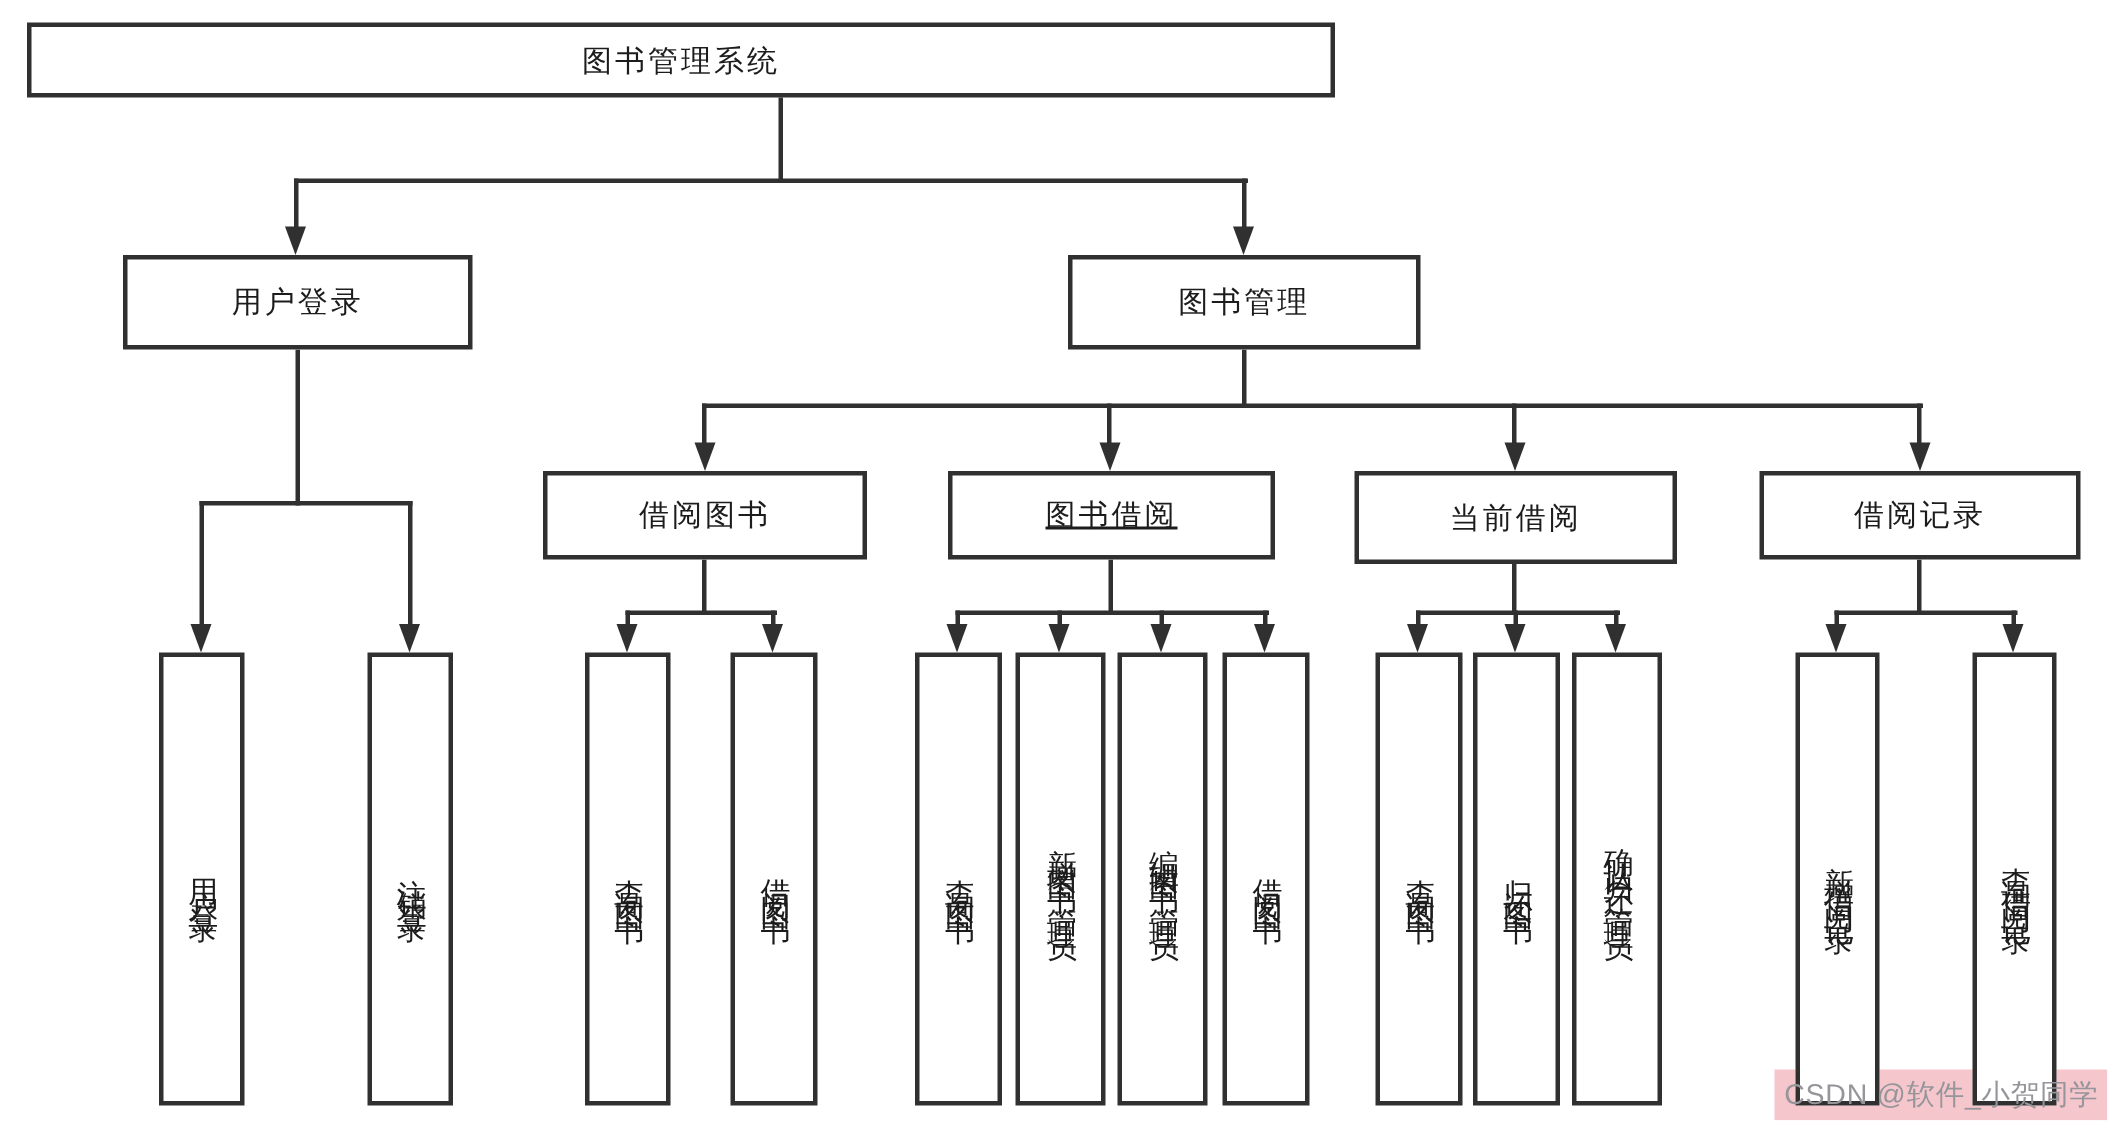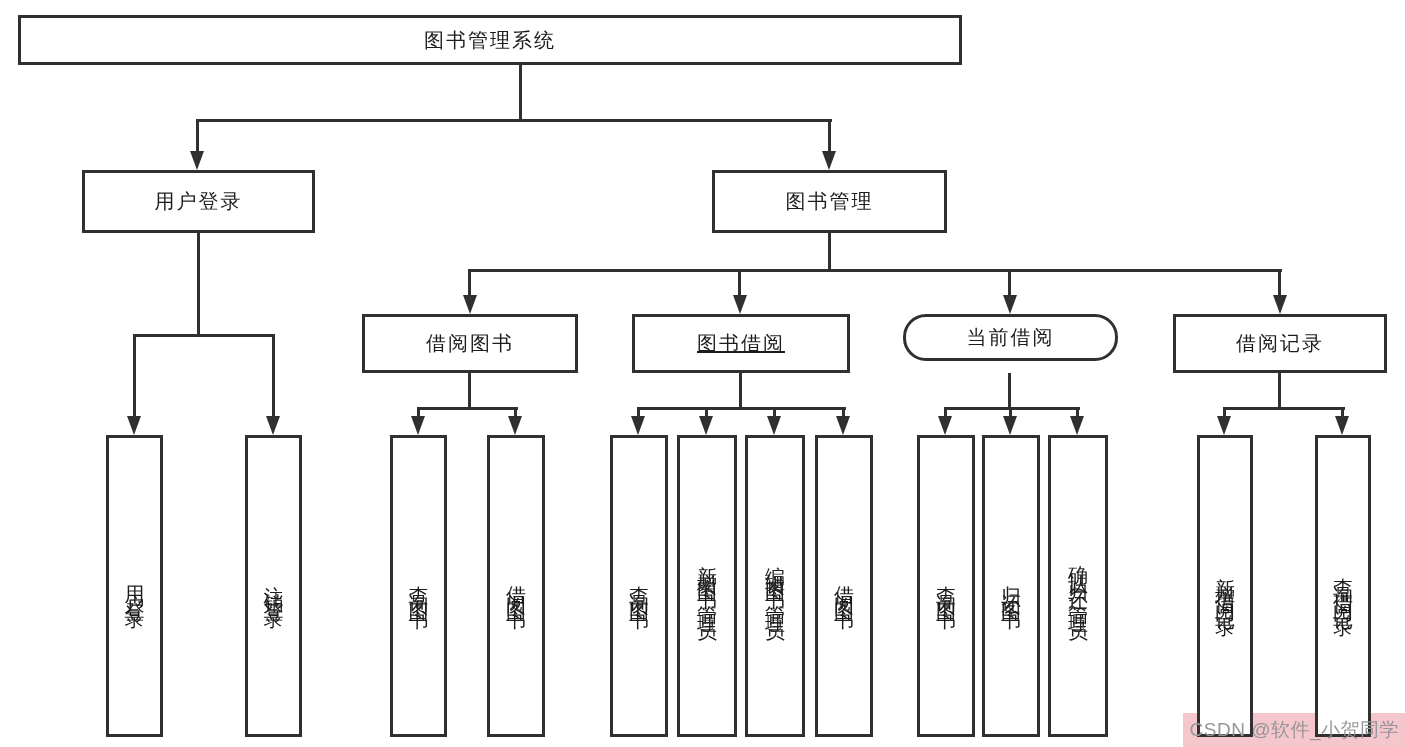--- a/index.html
+++ b/index.html
@@ -92,38 +92,38 @@
   <div class="arrow" style="left:1003px; top:416px;"></div>
   <div class="arrow" style="left:1070px; top:416px;"></div>
 
   <div class="line" style="left:1278px; top:373px; width:3px; height:37px;"></div>
   <div class="line" style="left:1223px; top:407px; width:122px; height:3px;"></div>
   <div class="line" style="left:1223px; top:407px; width:3px; height:13px;"></div>
   <div class="line" style="left:1341px; top:407px; width:3px; height:13px;"></div>
   <div class="arrow" style="left:1217px; top:416px;"></div>
   <div class="arrow" style="left:1335px; top:416px;"></div>
 
-  <div class="node h" style="left:18px; top:15px; width:944px; height:50px;align-items:center;">
+  <div class="node h" style="left:18px; top:15px; width:872px; height:50px;align-items:center;">
     <span>图书管理系统</span>
   </div>
 
   <div class="node h" style="left:82px; top:170px; width:233px; height:63px;">
     <span>用户登录</span>
   </div>
   <div class="node h" style="left:712px; top:170px; width:235px; height:63px;justify-content:center;">
     <span>图书管理</span>
   </div>
 
   <div class="node h" style="left:362px; top:314px; width:216px; height:59px;">
     <span>借阅图书</span>
   </div>
   <div class="node h" style="left:632px; top:314px; width:218px; height:59px;text-decoration:underline;">
     <span>图书借阅</span>
   </div>
-  <div class="node h" style="left:903px; top:314px; width:215px; height:47px;border-radius:23px;">
+  <div class="node h" style="left:903px; top:314px; width:215px; height:62px;">
     <span>当前借阅</span>
   </div>
   <div class="node h" style="left:1173px; top:314px; width:214px; height:59px;">
     <span>借阅记录</span>
   </div>
 
   <div class="node v" style="left:106px; top:435px; width:57px; height:302px;">
     <span>用户登录</span>
   </div>
   <div class="node v" style="left:245px; top:435px; width:57px; height:302px;">

